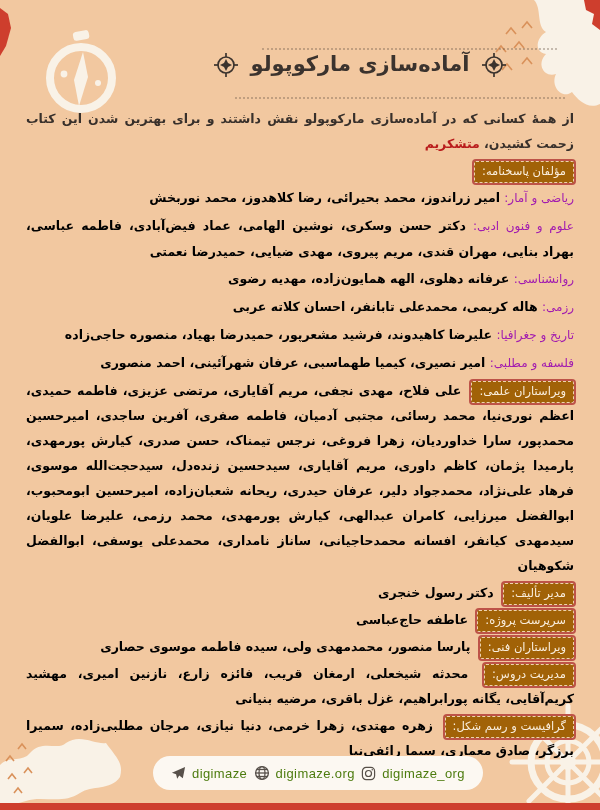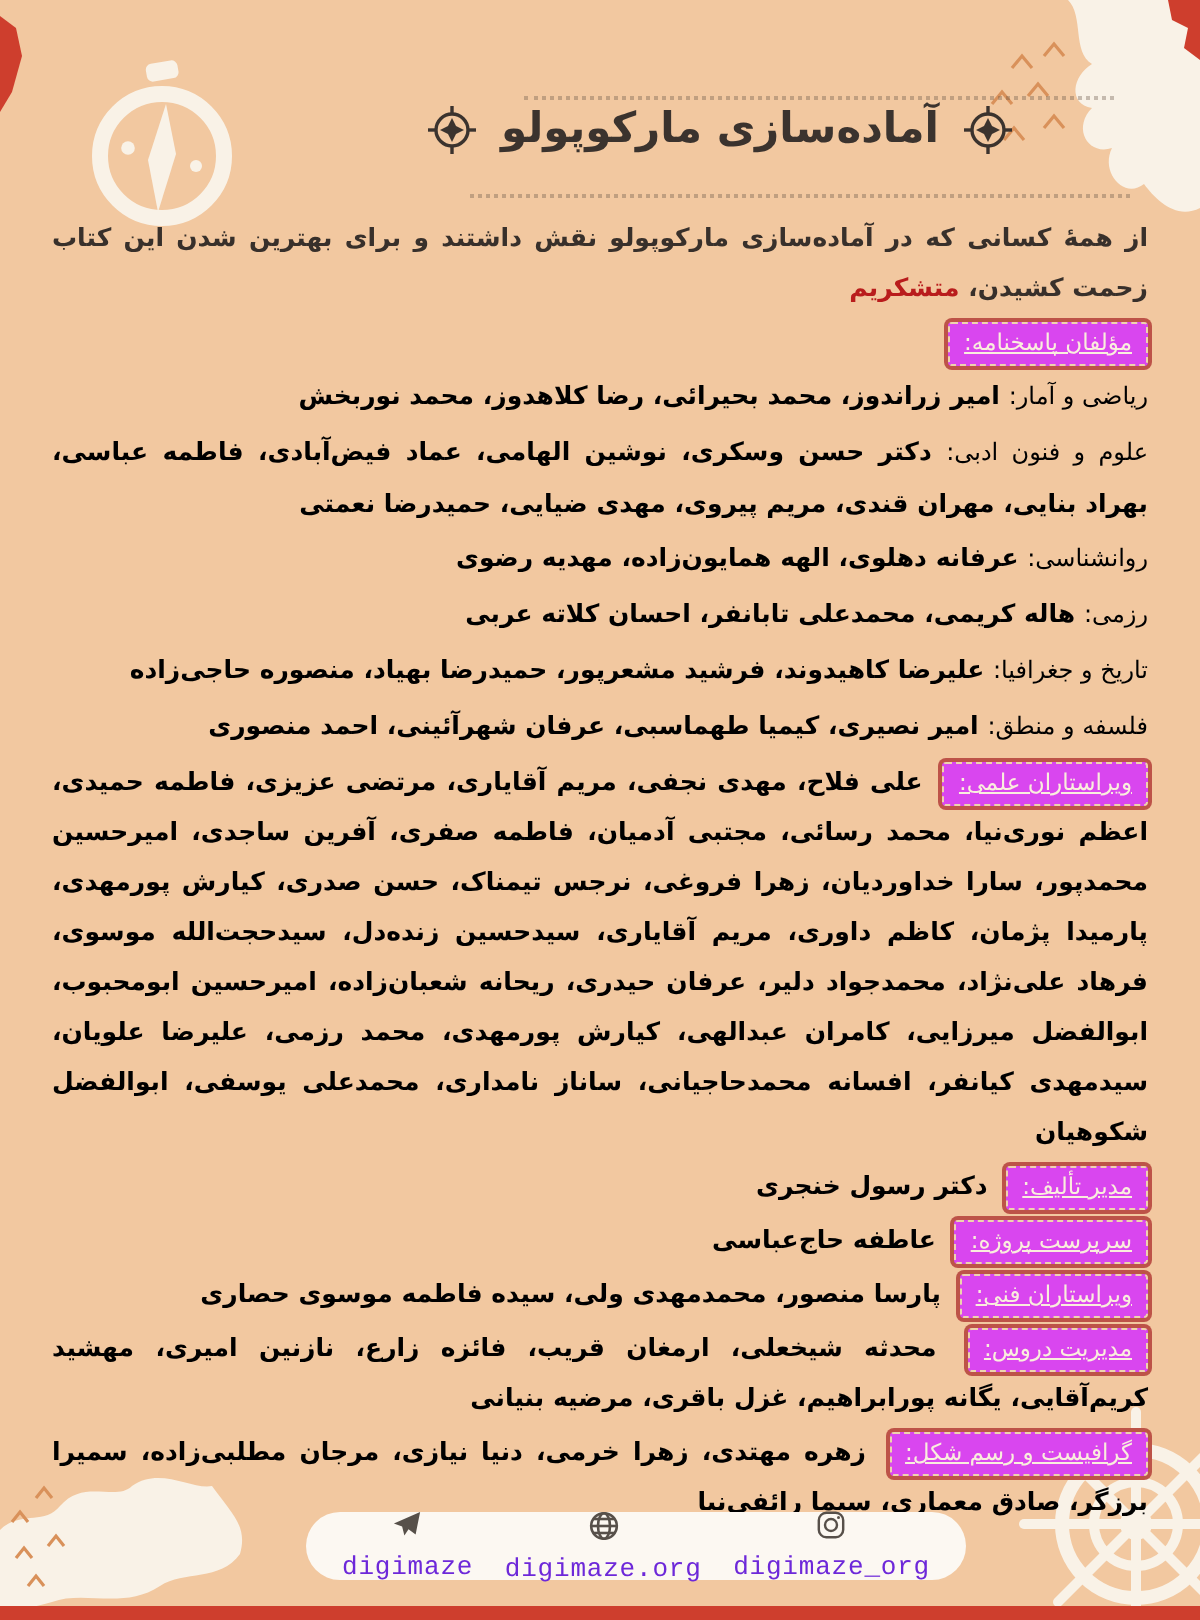--- a/index.html
+++ b/index.html
@@ -22,31 +22,31 @@
   .dot-line{position:absolute;border-top:2px dotted rgba(100,84,68,.35);height:0;}
   .dot-top{top:48px;left:262px;width:295px;}
   .dot-bottom{top:97px;left:235px;width:330px;}
 
   
   .content{position:absolute;top:106px;left:26px;right:26px;direction:rtl;text-align:justify;color:#38302b;}
   .content p{margin:0 0 2px 0;line-height:25px;font-size:12.5px;}
   .intro{font-weight:bold;}
   .intro .red{color:#b91c1c;}
   .names{font-weight:bold;color:#000000;}
-  .subject{color:#000000;font-size:12px;font-weight:normal;}
-  .chip{display:inline-block;background:#d946ef;color:#faeedd;font-size:11.5px;line-height:15px;
+  .subject{color:#a21caf;font-size:12px;font-weight:normal;}
+  .chip{display:inline-block;background:#a16207;color:#faeedd;font-size:11.5px;line-height:15px;
         padding:2px 7px 3px;border:1px dashed #eed3ae;border-radius:2px;margin-left:5px;
-        box-shadow:0 0 0 2px #bd5348;vertical-align:baseline;text-decoration:underline;}
+        box-shadow:0 0 0 2px #bd5348;vertical-align:baseline;}
 
   
   .footer-pill{position:absolute;left:153px;top:756px;width:330px;height:34px;background:#fcf8f2;
                border-radius:17px;display:flex;align-items:center;justify-content:space-between;
                padding:0 18px;box-sizing:border-box;}
-  .footer-item{display:flex;align-items:center;gap:6px;color:#6d28d9;font-size:13px;
-               letter-spacing:.4px;font-family:Liberation Mono, monospace;cursor:pointer;flex-direction:column;}
+  .footer-item{display:flex;align-items:center;gap:6px;color:#4d7c0f;font-size:13px;
+               letter-spacing:.4px;font-family:Liberation Sans, sans-serif;cursor:pointer;}
   .footer-item svg{display:block;}
 </style>
 </head>
 <body>
 
 <div class="page">
 
   <svg class="decor blob-tr" width="112" height="112" viewBox="0 0 112 112">
     <path fill="#f9f2e7" d="M46 0 L112 0 L112 104 C100 110 90 100 84 92 C74 100 62 86 68 74 C56 78 48 64 58 54 C46 52 48 38 58 32 C48 26 54 8 46 0 Z"></path>
     <g stroke="#d9915a" stroke-width="1.6" fill="none">
@@ -127,21 +127,21 @@
 
   <main class="content">
     <p class="intro"><span>از همهٔ کسانی که در آماده‌سازی مارکوپولو نقش داشتند و برای بهترین شدن این کتاب زحمت کشیدن،</span> <span class="red">متشکریم</span></p>
     <div id="credits">
         <p class="credit-row"><span class="chip">مؤلفان پاسخنامه:</span></p>
         <p class="credit-row"><span class="subject">ریاضی و آمار:</span><span class="names"> امیر زراندوز، محمد بحیرائی، رضا کلاهدوز، محمد نوربخش</span></p>
         <p class="credit-row"><span class="subject">علوم و فنون ادبی:</span><span class="names"> دکتر حسن وسکری، نوشین الهامی، عماد فیض‌آبادی، فاطمه عباسی، بهراد بنایی، مهران قندی، مریم پیروی، مهدی ضیایی، حمیدرضا نعمتی</span></p>
         <p class="credit-row"><span class="subject">روانشناسی:</span><span class="names"> عرفانه دهلوی، الهه همایون‌زاده، مهدیه رضوی</span></p>
         <p class="credit-row"><span class="subject">رزمی:</span><span class="names"> هاله کریمی، محمدعلی تابانفر، احسان کلاته عربی</span></p>
         <p class="credit-row"><span class="subject">تاریخ و جغرافیا:</span><span class="names"> علیرضا کاهیدوند، فرشید مشعرپور، حمیدرضا بهیاد، منصوره حاجی‌زاده</span></p>
-        <p class="credit-row"><span class="subject">فلسفه و منطق:</span><span class="names"> امیر نصیری، کیمیا طهماسبی، عرفان شهرآئینی، احمد منصوری</span></p>
+        <p class="credit-row"><span class="subject">فلسفه و مطلبی:</span><span class="names"> امیر نصیری، کیمیا طهماسبی، عرفان شهرآئینی، احمد منصوری</span></p>
         <p class="credit-row"><span class="chip">ویراستاران علمی:</span><span class="names"> علی فلاح، مهدی نجفی، مریم آقایاری، مرتضی عزیزی، فاطمه حمیدی، اعظم نوری‌نیا، محمد رسائی، مجتبی آدمیان، فاطمه صفری، آفرین ساجدی، امیرحسین محمدپور، سارا خداوردیان، زهرا فروغی، نرجس تیمناک، حسن صدری، کیارش پورمهدی، پارمیدا پژمان، کاظم داوری، مریم آقایاری، سیدحسین زنده‌دل، سیدحجت‌الله موسوی، فرهاد علی‌نژاد، محمدجواد دلیر، عرفان حیدری، ریحانه شعبان‌زاده، امیرحسین ابومحبوب، ابوالفضل میرزایی، کامران عبدالهی، کیارش پورمهدی، محمد رزمی، علیرضا علویان، سیدمهدی کیانفر، افسانه محمدحاجیانی، ساناز نامداری، محمدعلی یوسفی، ابوالفضل شکوهیان</span></p>
         <p class="credit-row"><span class="chip">مدیر تألیف:</span><span class="names"> دکتر رسول خنجری</span></p>
         <p class="credit-row"><span class="chip">سرپرست پروژه:</span><span class="names"> عاطفه حاج‌عباسی</span></p>
         <p class="credit-row"><span class="chip">ویراستاران فنی:</span><span class="names"> پارسا منصور، محمدمهدی ولی، سیده فاطمه موسوی حصاری</span></p>
         <p class="credit-row"><span class="chip">مدیریت دروس:</span><span class="names"> محدثه شیخعلی، ارمغان قریب، فائزه زارع، نازنین امیری، مهشید کریم‌آقایی، یگانه پورابراهیم، غزل باقری، مرضیه بنیانی</span></p>
         <p class="credit-row"><span class="chip">گرافیست و رسم شکل:</span><span class="names"> زهره مهتدی، زهرا خرمی، دنیا نیازی، مرجان مطلبی‌زاده، سمیرا برزگر، صادق معماری، سیما رائفی‌نیا</span></p>
       </div>
   </main>
 
   <div class="footer-pill">

